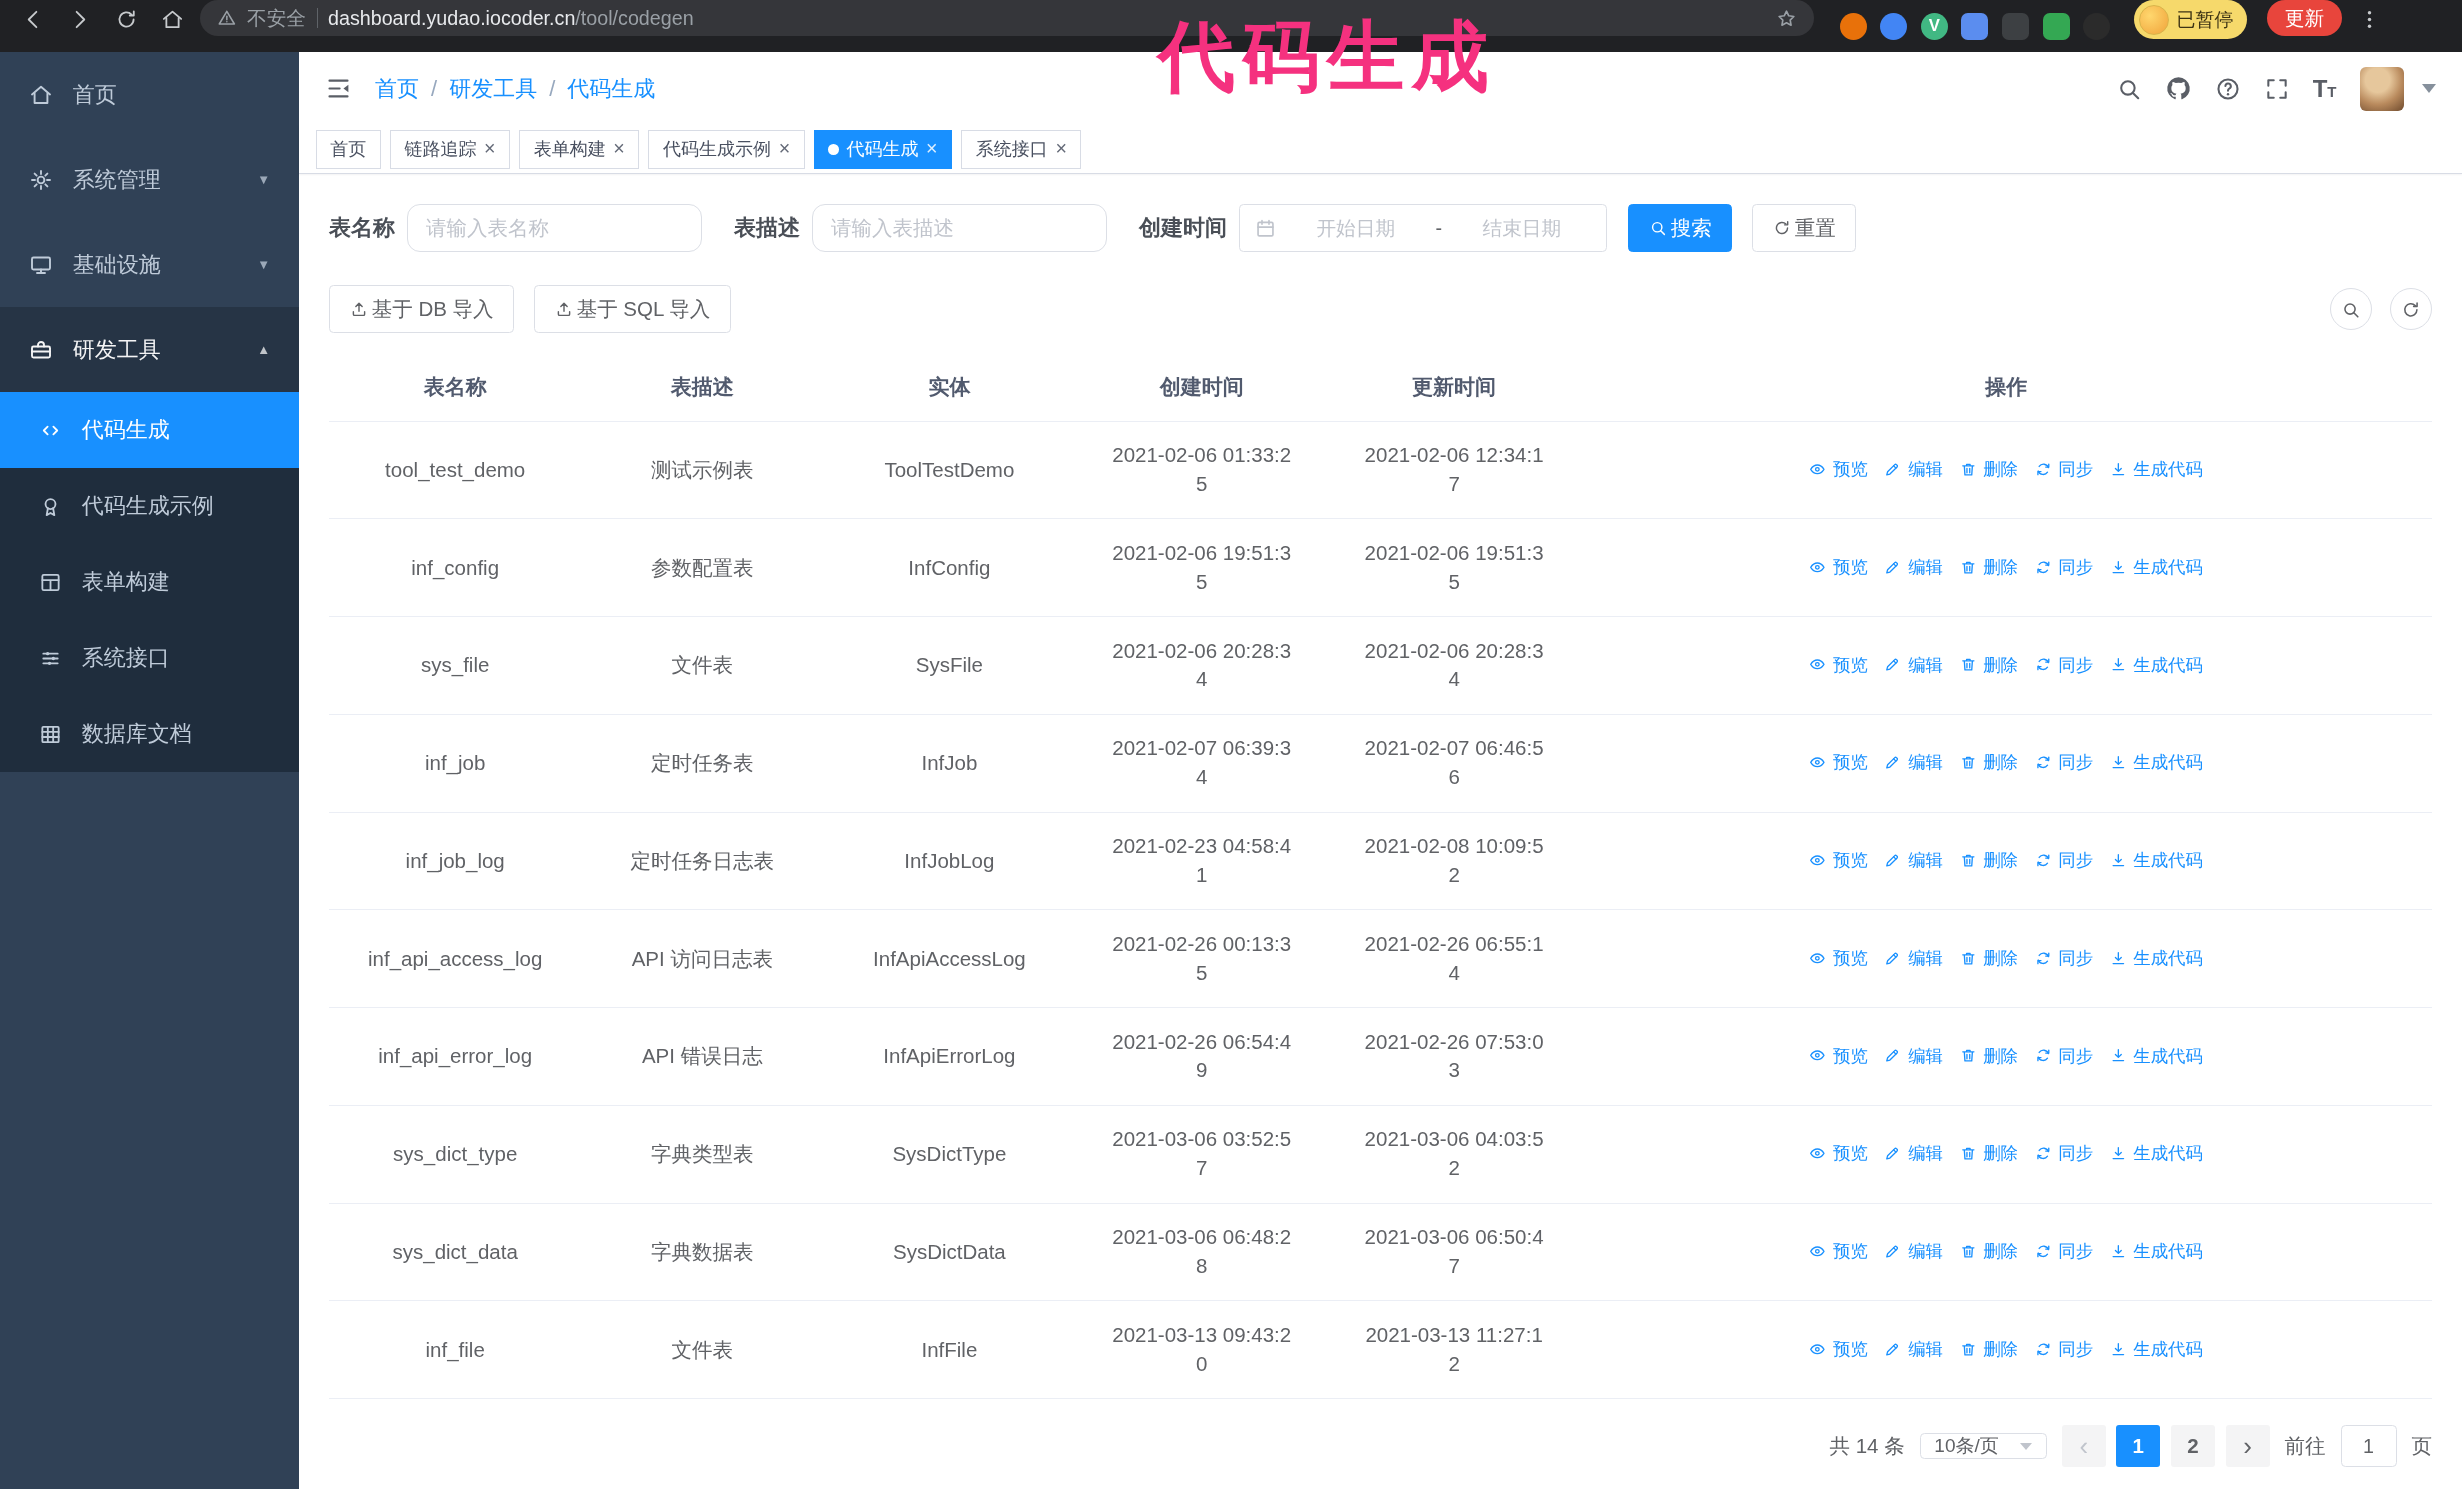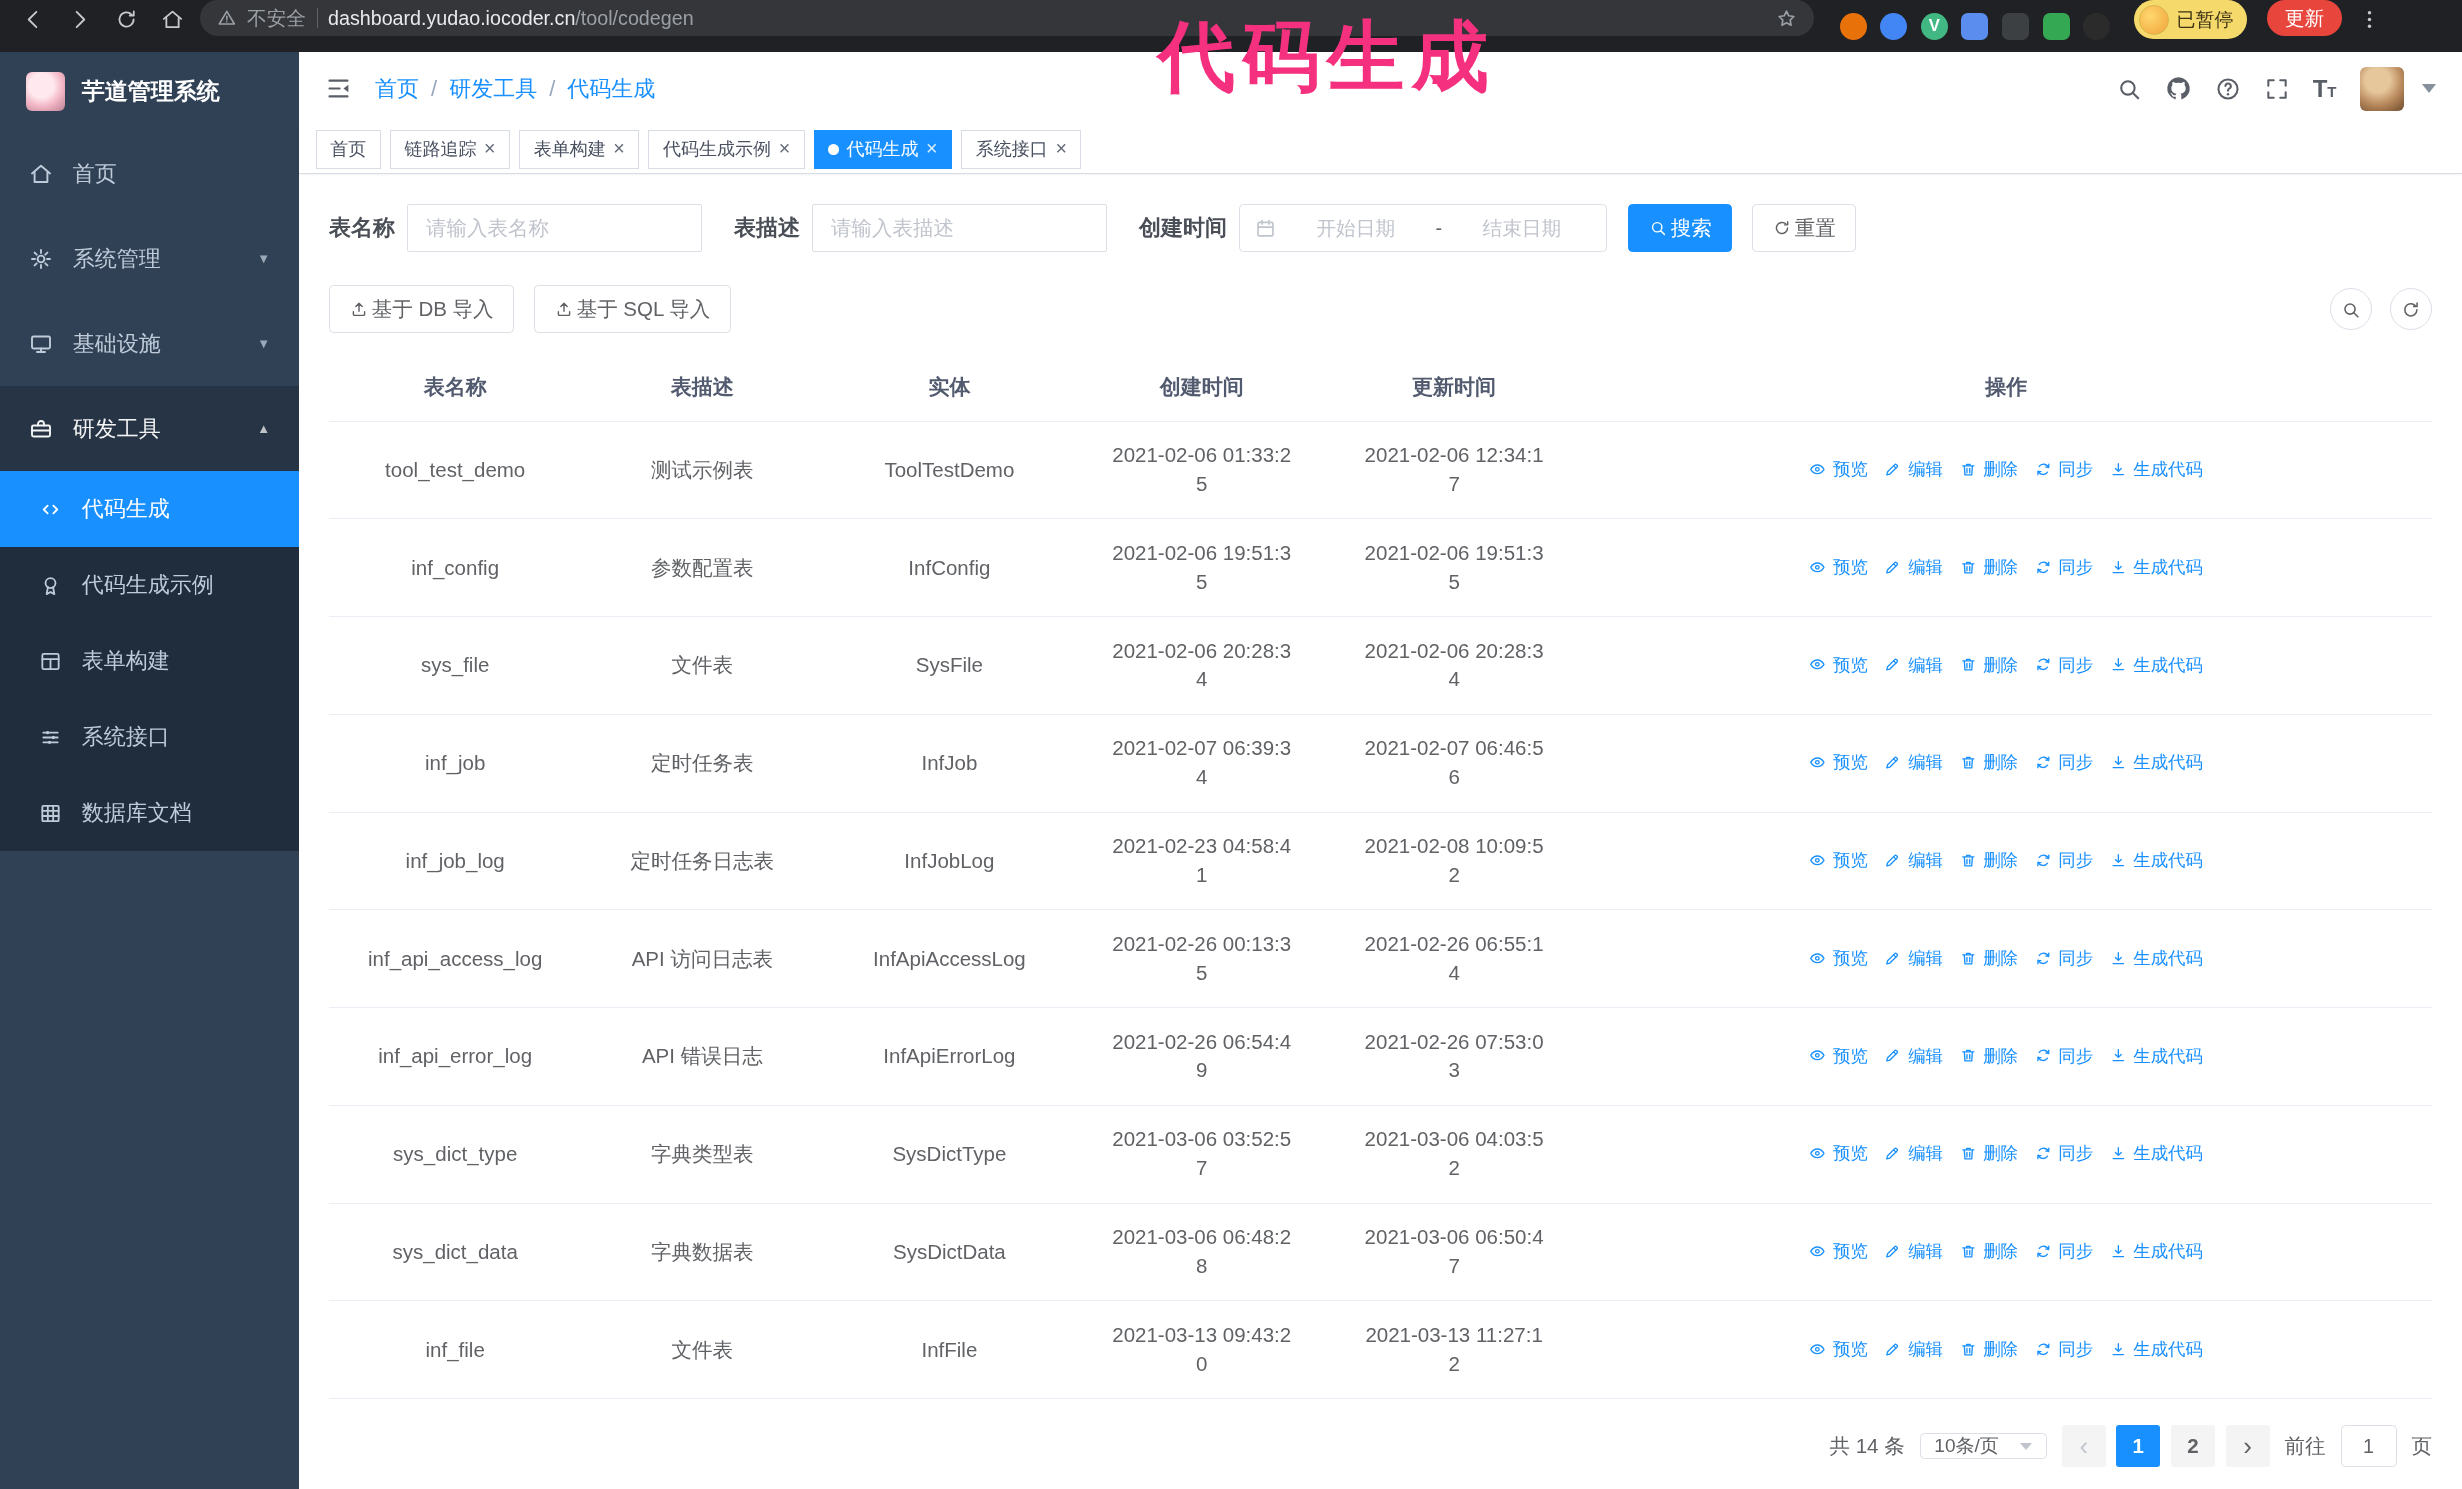--- a/index.html
+++ b/index.html
@@ -60,21 +60,21 @@
   .tag { height:39px; display:inline-flex; align-items:center; gap:7.6px; padding:0 13.6px; border:0.8px solid #d8dce5; background:#fff; color:#495060; font-size:18px; cursor:pointer; white-space:nowrap; }
   .tag.active { background:var(--primary,#1890ff); border-color:var(--primary,#1890ff); color:#fff; }
   .tag .dot { width:10.6px; height:10.6px; border-radius:50%; background:#fff; }
   .tag .tclose { font-size:19.7px; line-height:1; opacity:.85; }
 
   
   .content { flex:1; padding:30px 30px 0 30px; position:relative; min-width:0; }
   .filter-row { display:flex; align-items:center; margin-bottom:33px; }
   .f-label { font-size:22px; color:#4a4f57; font-weight:700; margin-right:12px; white-space:nowrap; }
   .f-gap { width:32px; flex:0 0 auto; }
-  .txt-input { height:48px; width:295px; border:0.8px solid #dcdfe6; border-radius:2px; padding:0 18px; font-size:20.5px; color:#606266; font-family:inherit; outline:none; background:#fff; }
+  .txt-input { height:48px; width:295px; border:0.8px solid #dcdfe6; border-radius:13px; padding:0 18px; font-size:20.5px; color:#606266; font-family:inherit; outline:none; background:#fff; }
   .txt-input::placeholder { color:#c0c4cc; }
   .date-range { height:48px; width:368px; border:0.8px solid #dcdfe6; border-radius:4.5px; display:flex; align-items:center; gap:10.6px; padding:0 15px; color:#c0c4cc; font-size:19.7px; background:#fff; }
   .date-range .ph { flex:1; text-align:center; white-space:nowrap; }
   .date-range .dsep { color:#606266; flex:0 0 auto; }
   .btn { height:48px; display:inline-flex; align-items:center; gap:4px; padding:0 19.7px; border:0.8px solid #dcdfe6; border-radius:4.5px; background:#fff; color:#606266; font-size:20.5px; cursor:pointer; font-family:inherit; white-space:nowrap; }
   .btn.primary { background:var(--primary,#1890ff); border-color:var(--primary,#1890ff); color:#fff; }
   .btn + .btn { margin-left:19.7px; }
   .action-row { display:flex; align-items:center; margin-bottom:19.7px; }
   .circ-btns { margin-left:auto; display:flex; gap:18px; }
   .circ { width:42px; height:42px; border-radius:50%; border:0.8px solid #dcdfe6; background:#fff; display:flex; align-items:center; justify-content:center; color:#606266; cursor:pointer; }
@@ -163,24 +163,20 @@
           <circle cx="12" cy="5" r="1.8" fill="currentColor" stroke="none"></circle>
           <circle cx="12" cy="12" r="1.8" fill="currentColor" stroke="none"></circle>
           <circle cx="12" cy="19" r="1.8" fill="currentColor" stroke="none"></circle>
         </svg>
       </span>
   </header>
 
   <div class="app">
 
     <aside class="sidebar">
-      <div class="logo-row">
-        <span class="logo-avatar"></span>
-        <span class="logo-title">芋道管理系统</span>
-      </div>
       <nav>
           <div class="menu-item">
             <svg class="icn" style="width:24px;height:24px" viewBox="0 0 24 24" fill="none" stroke="currentColor" stroke-width="1.9" stroke-linecap="round" stroke-linejoin="round">
               <path d="M3 11.4 12 3.8l9 7.6"></path>
               <path d="M5.6 10.4V20h12.8v-9.6"></path>
             </svg>
             <span class="mi-label">首页</span>
           </div>
           <div class="menu-item">
             <svg class="icn" style="width:24px;height:24px" viewBox="0 0 24 24" fill="none" stroke="currentColor" stroke-width="1.9" stroke-linecap="round" stroke-linejoin="round">

